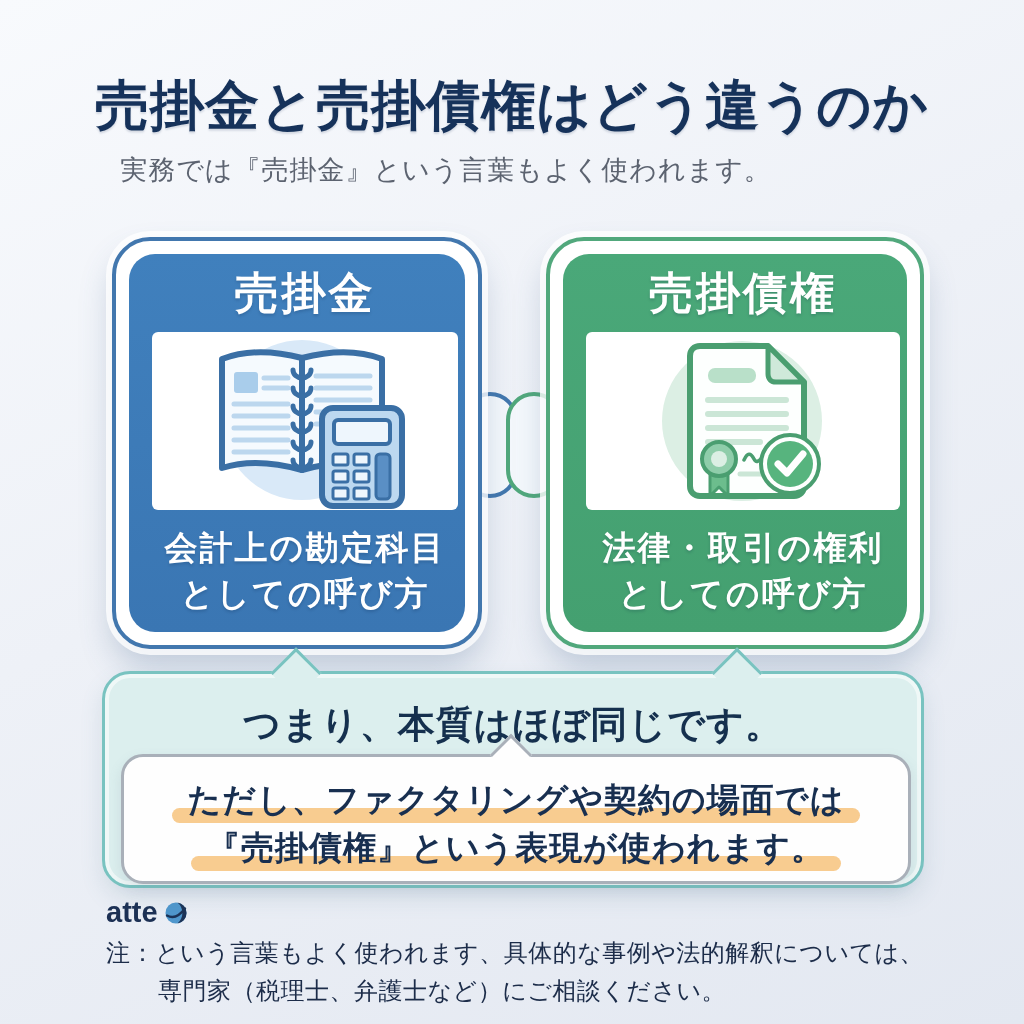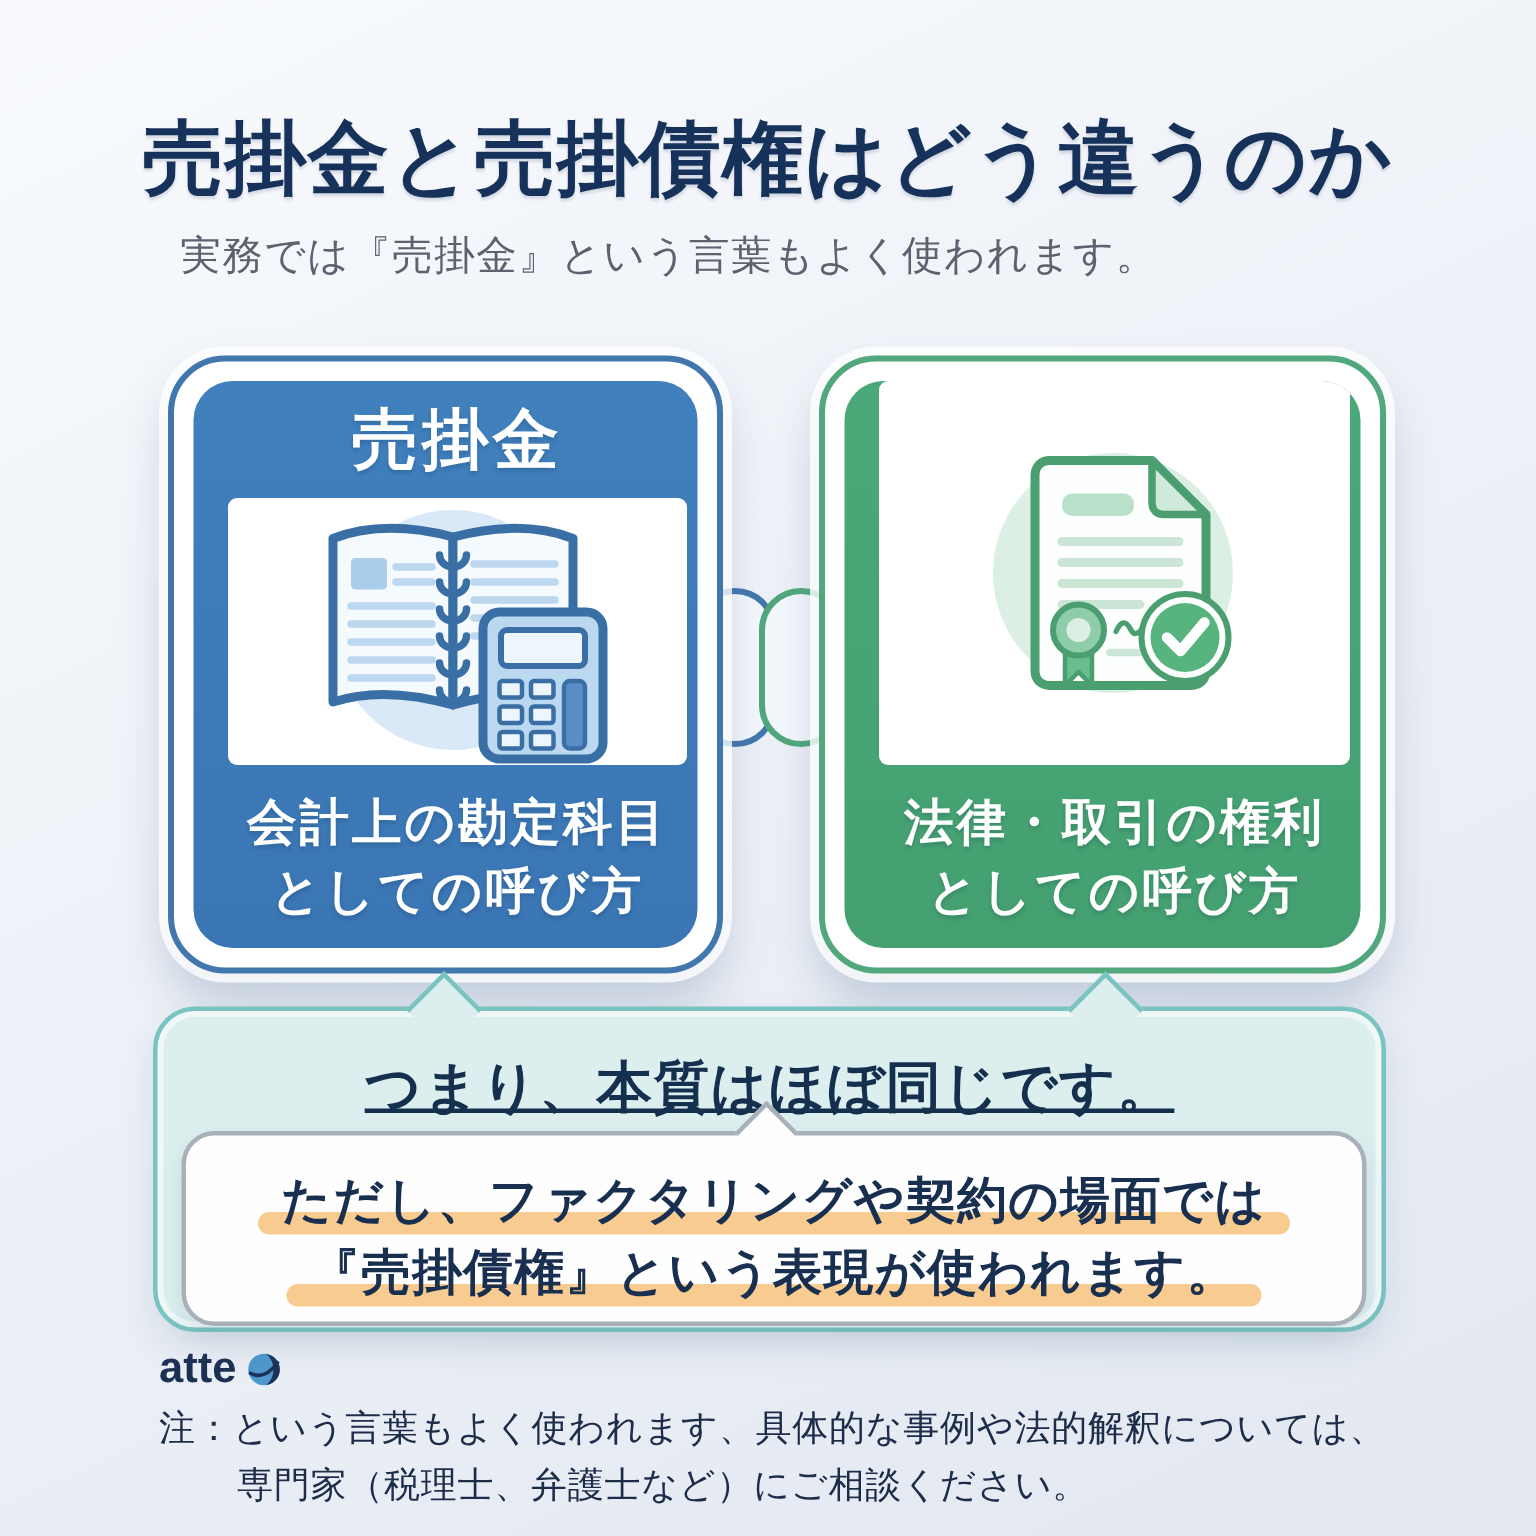--- a/index.html
+++ b/index.html
@@ -62,21 +62,21 @@
     box-shadow:0 10px 22px rgba(90,130,150,.16), inset 0 0 0 4px rgba(255,255,255,.55);
   }
   .notch {
     position:absolute; width:36px; height:36px; transform:rotate(45deg);
     background:#dcefee; border-top:3px solid #79c3c0; border-left:3px solid #79c3c0;
   }
   .notch.left  { top:-19px; left:173px; }
   .notch.right { top:-19px; left:614px; }
   .conclusion {
     position:absolute; top:26px; left:0; width:100%; text-align:center;
-    font-size:37px; font-weight:800; color:#15304e; letter-spacing:1px;text-decoration:underline;
+    font-size:37px; font-weight:800; color:#15304e; letter-spacing:1px;
   }
   .note-box {
     position:absolute; left:16px; top:80px; width:790px; height:130px;
     background:#fefefe; border:3px solid #a9b0b9; border-radius:22px;
     box-shadow:0 6px 14px rgba(90,110,140,.14);
     display:flex; flex-direction:column; align-items:center; justify-content:center;
     padding-top:10px;
   }
   .note-notch {
     position:absolute; width:30px; height:30px; transform:rotate(45deg);
@@ -148,20 +148,21 @@
       </div>
       <div class="card-desc">
         <div>会計上の勘定科目</div>
         <div>としての呼び方</div>
       </div>
     </div>
   </div>
 
   <div class="card green">
     <div class="card-inner">
+      <div class="card-header">売掛債権</div>
       <div class="card-media">
         <svg width="230" height="186" viewBox="0 0 230 186">
           <circle cx="114" cy="93" r="80" fill="#dcefe4"></circle>
 
           <path d="M72 18 L140 18 L176 54 L176 158 C176 164 172 168 166 168 L72 168 C66 168 62 164 62 158 L62 28 C62 22 66 18 72 18 Z" fill="#fdfffe" stroke="#4a9e70" stroke-width="6" stroke-linejoin="round"></path>
           <path d="M140 18 L140 46 C140 51 143 54 148 54 L176 54 Z" fill="#cfe9da" stroke="#4a9e70" stroke-width="5" stroke-linejoin="round"></path>
 
           <rect x="80" y="40" width="48" height="15" rx="7" fill="#b9e0c9"></rect>
           <path d="M80 72 h78 M80 86 h78 M80 100 h78 M80 114 h52" stroke="#cbe6d6" stroke-width="6" stroke-linecap="round" fill="none"></path>
 

